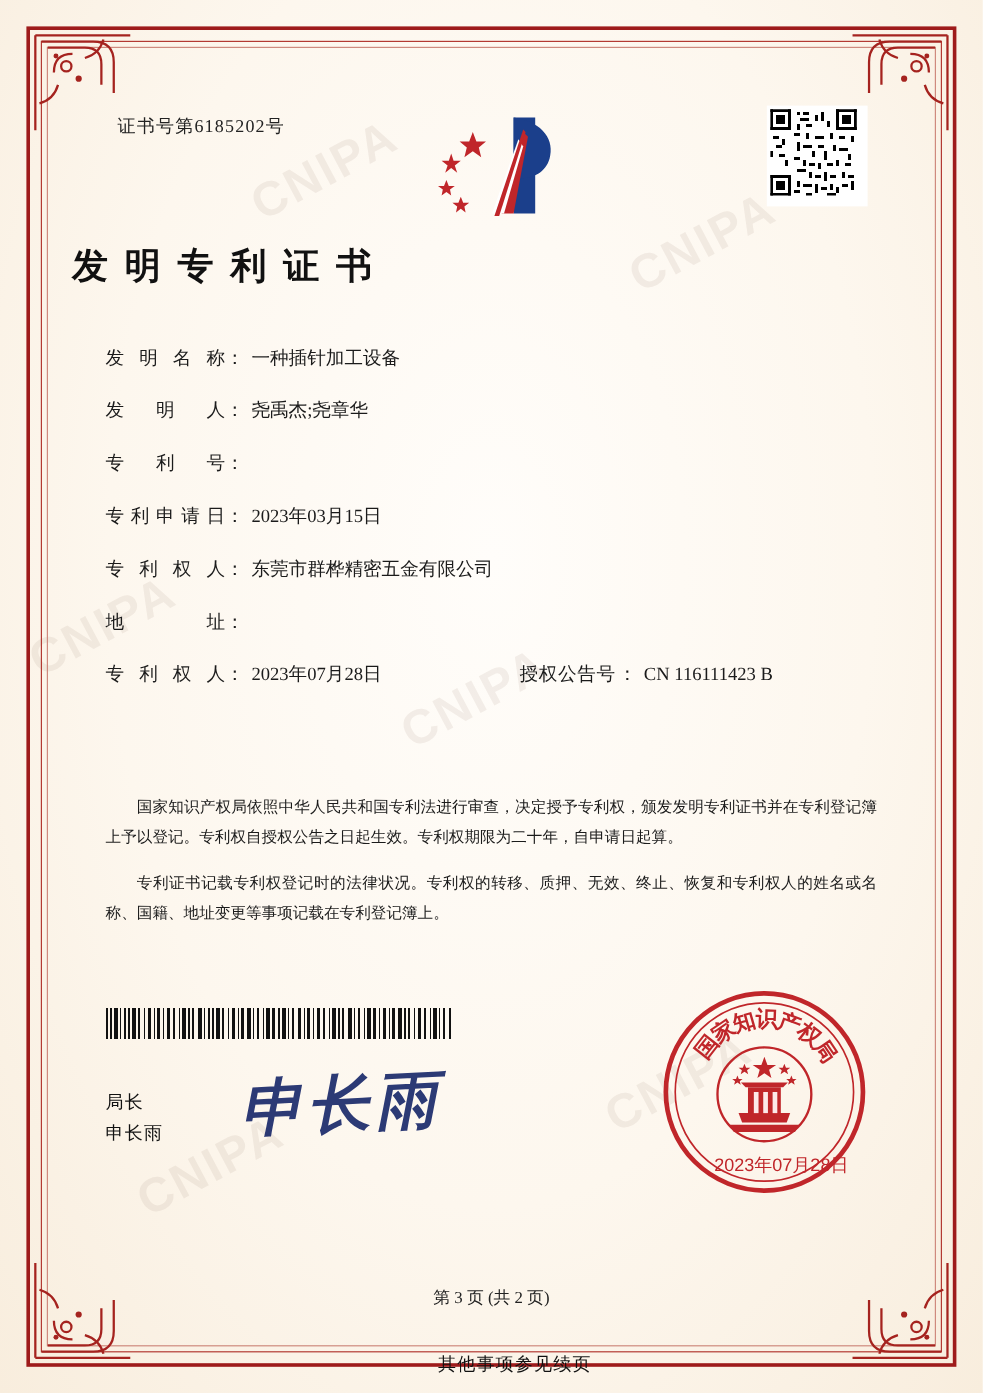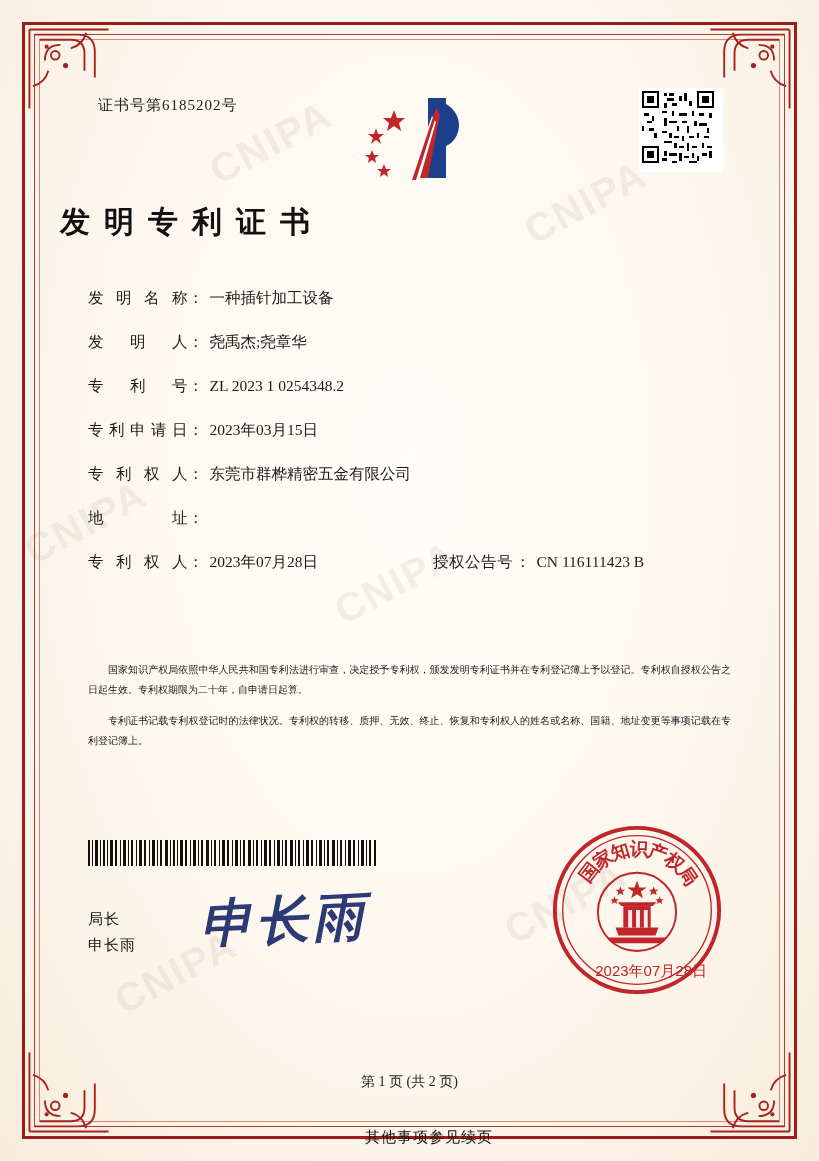--- a/index.html
+++ b/index.html
@@ -87,21 +87,21 @@
   }
   .fcolon{flex:none;margin:0 6px 0 0;}
   .fval{flex:1;}
   .field-inline{display:flex;align-items:baseline;margin-bottom:23px;font-size:15.5px;color:#1b1b1b;}
   .inline-left{display:flex;align-items:baseline;width:345px;flex:none;}
   .inline-left .flabel{width:100px;}
   .inline-right{display:flex;align-items:baseline;}
   .inline-right .flabel2{flex:none;letter-spacing:0.5px;}
 
   .para{
-    font-size:10px;line-height:1.95;color:#1b1b1b;
+    font-size:13px;line-height:1.95;color:#1b1b1b;
     text-align:justify;text-indent:2em;
     margin:0 28px 12px 28px;
   }
   .paras{position:absolute;left:0;right:0;top:600px;}
 
   .barcode{
     position:absolute;left:28px;top:780px;
     width:290px;height:26px;
   }
 
@@ -331,21 +331,20 @@
 
       <div class="field">
         <span class="flabel">发明人</span>
         <span class="fcolon">：</span>
         <span class="fval">尧禹杰;尧章华</span>
       </div>
 
       <div class="field">
         <span class="flabel">专利号</span>
         <span class="fcolon">：</span>
-        <span class="fval">ZL 2023 1 0254348.2</span>
       </div>
 
       <div class="field">
         <span class="flabel">专利申请日</span>
         <span class="fcolon">：</span>
         <span class="fval">2023年03月15日</span>
       </div>
 
       <div class="field">
         <span class="flabel">专利权人</span>
@@ -491,17 +490,17 @@
           <text x="90" y="34" text-anchor="middle" transform="rotate(2 90 90)">识</text>
           <text x="90" y="34" text-anchor="middle" transform="rotate(20 90 90)">产</text>
           <text x="90" y="34" text-anchor="middle" transform="rotate(38 90 90)">权</text>
           <text x="90" y="34" text-anchor="middle" transform="rotate(56 90 90)">局</text>
         </g>
       </svg>
     </div>
 
     <div class="seal-date">2023年07月28日</div>
 
-    <div class="pagenum">第 1 页 (共 2 页)</div>
+    <div class="pagenum">第 3 页 (共 2 页)</div>
   </div>
 
   <div class="footnote">其他事项参见续页</div>
 </div>
 
 </body></html>

